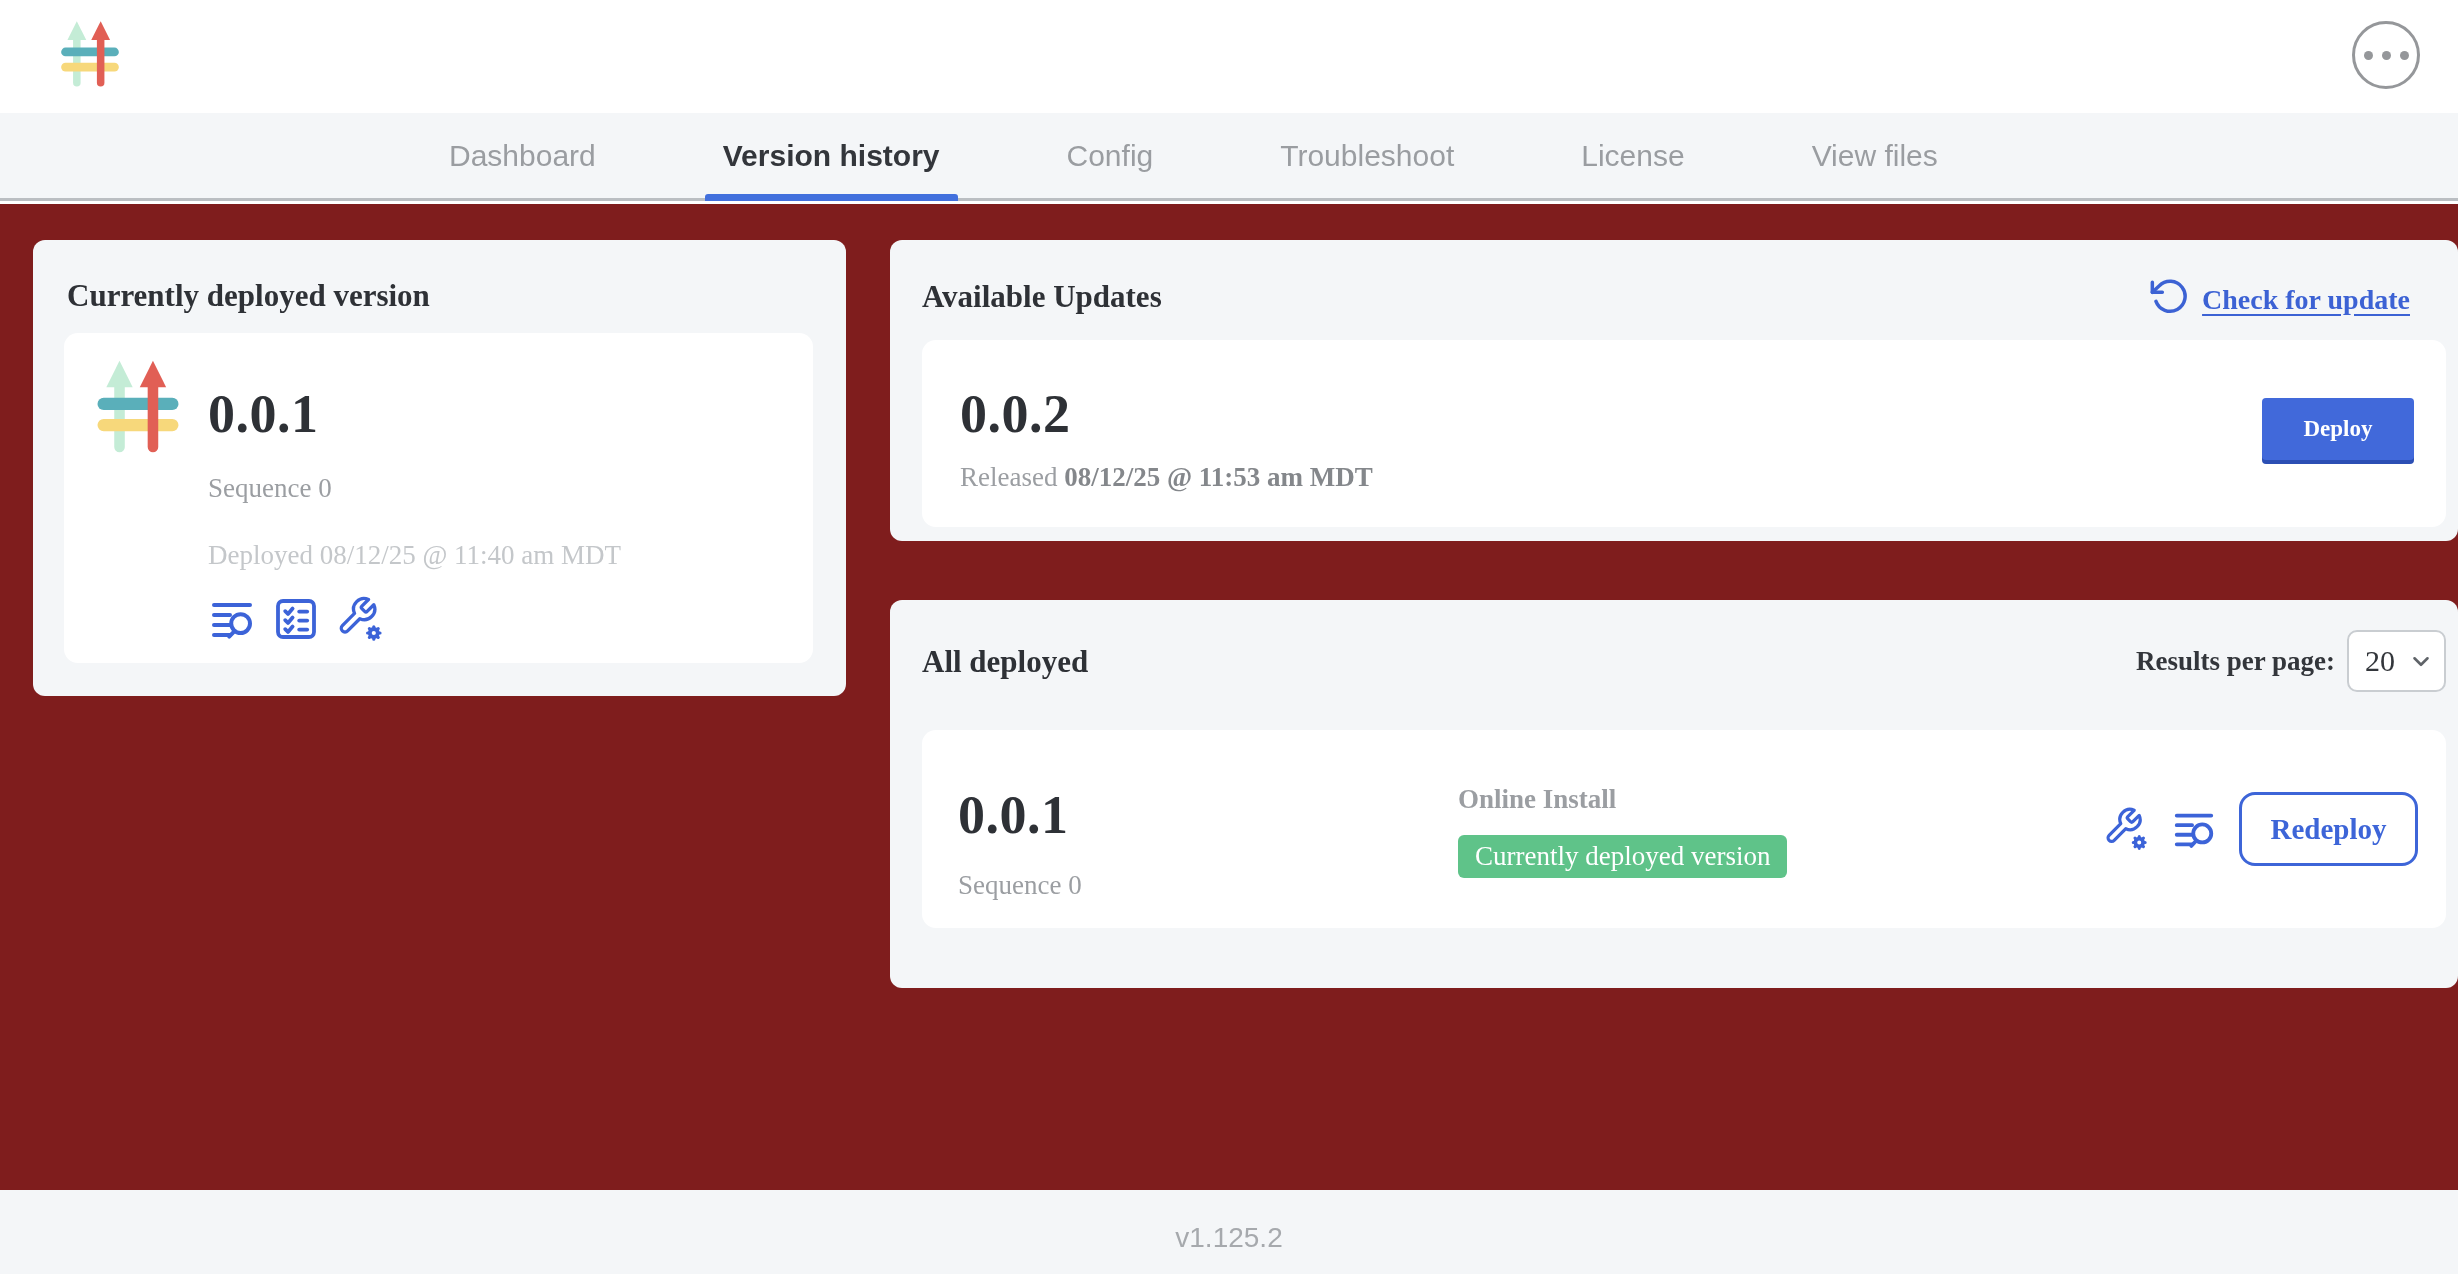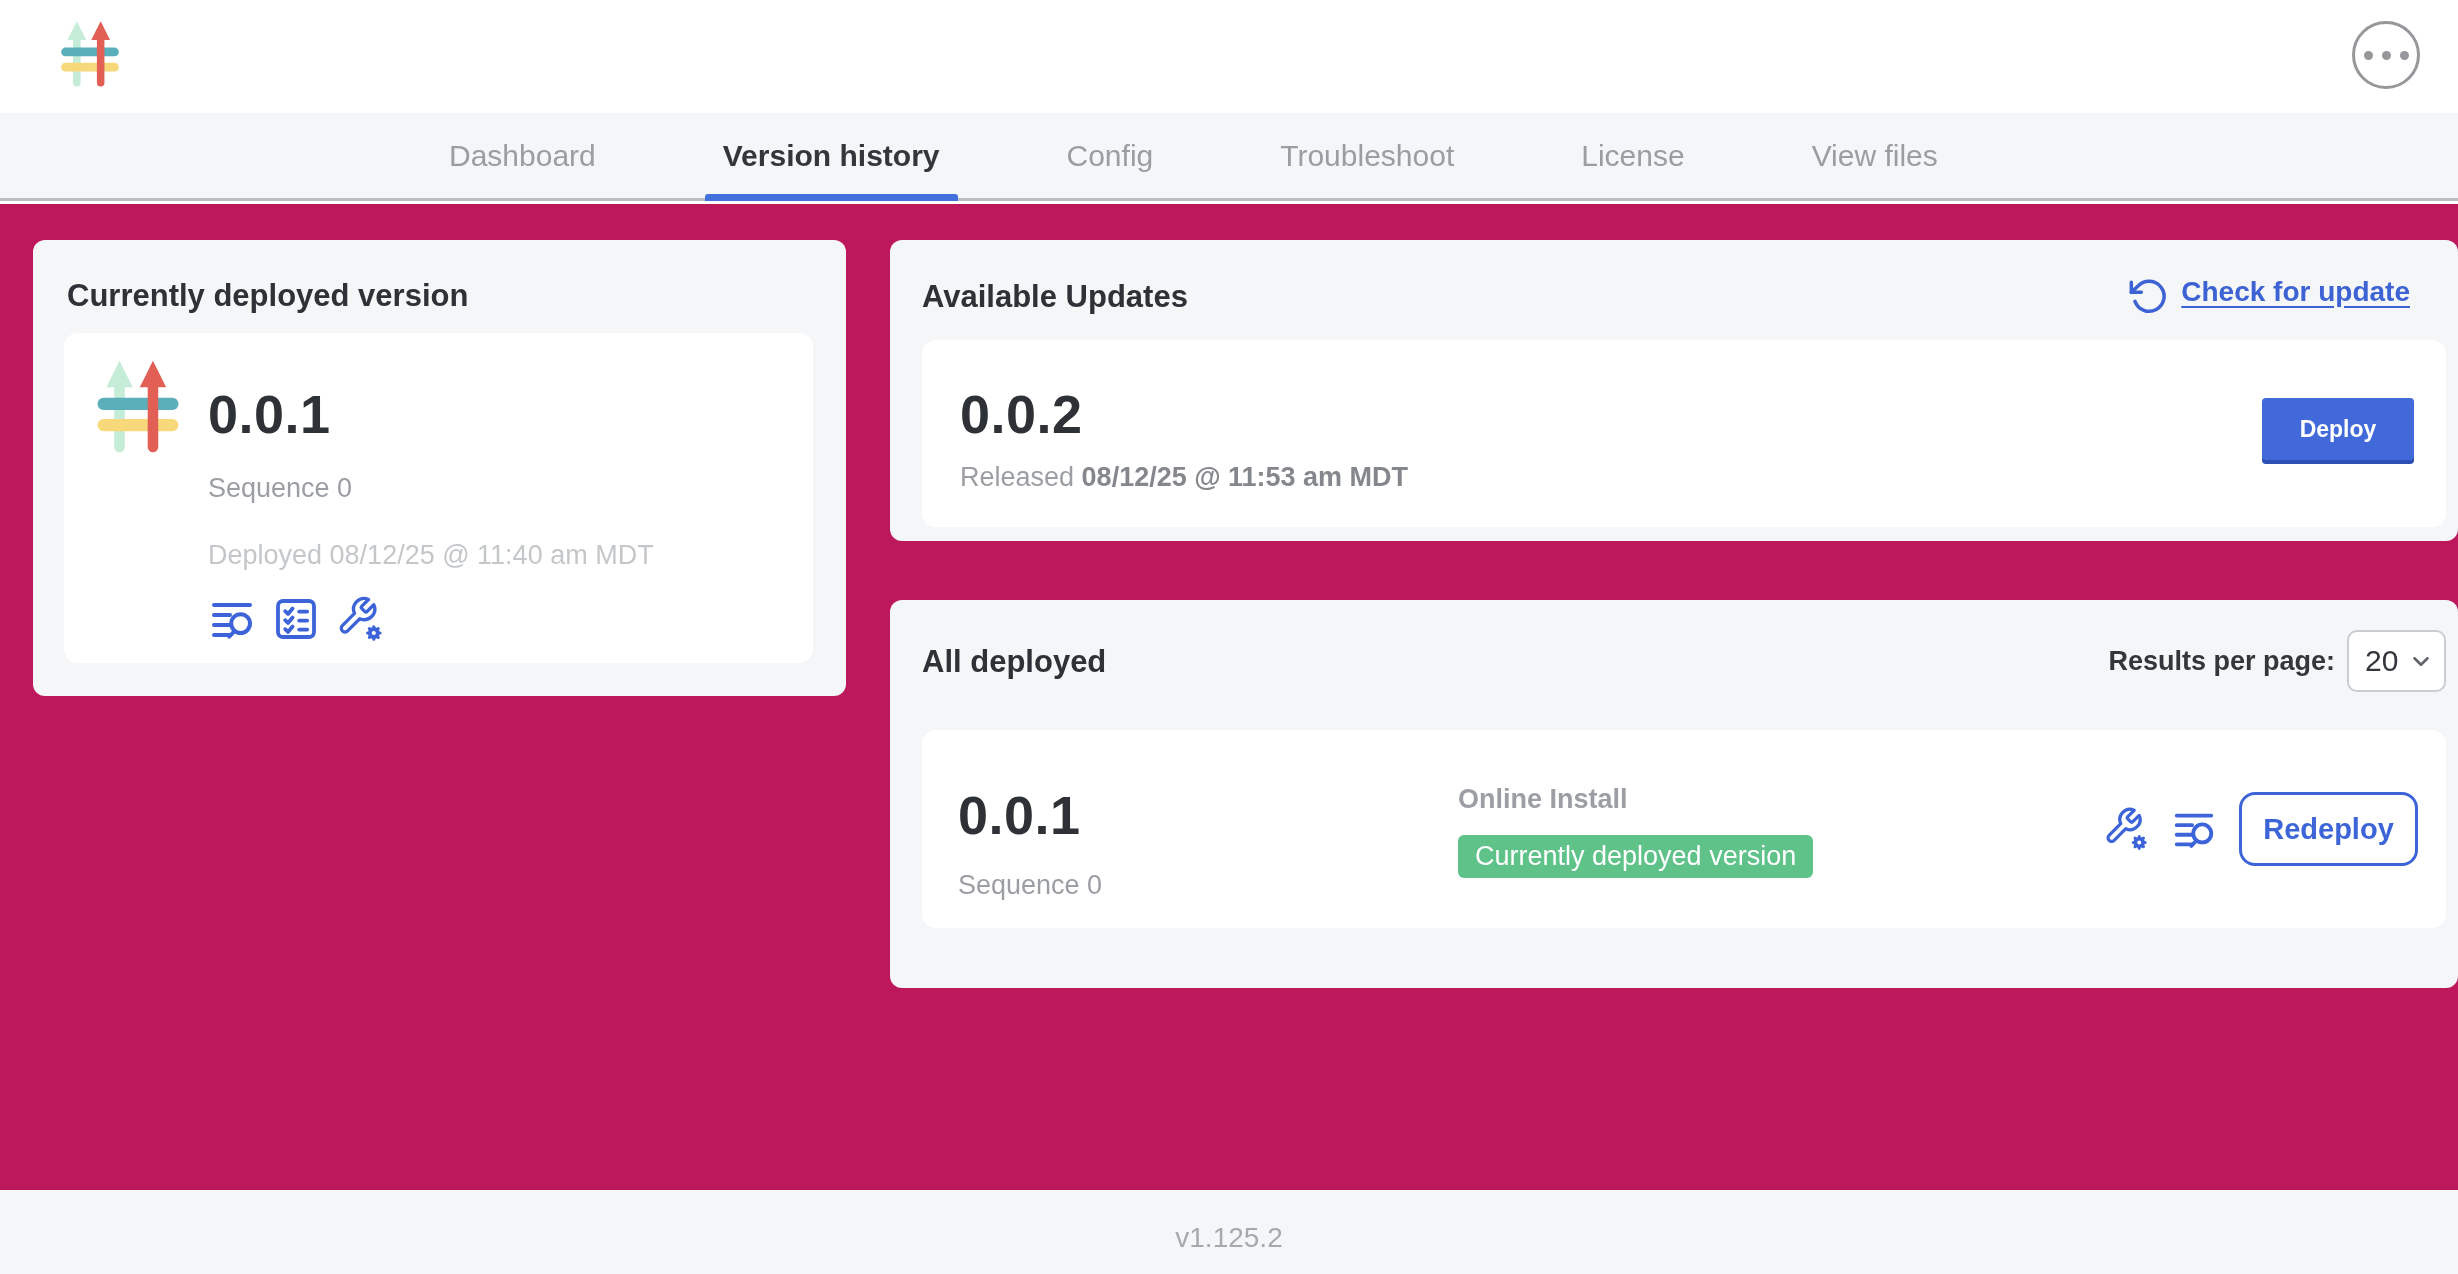--- a/index.html
+++ b/index.html
@@ -16,42 +16,42 @@
   .menu-btn { position: absolute; right: 38px; top: 21px; width: 68px; height: 68px; border-radius: 50%; border: 3px solid #95979a; background: #fff; display: flex; align-items: center; justify-content: center; gap: 9px; cursor: pointer; }
   .menu-dot { width: 9px; height: 9px; border-radius: 50%; background: #95979a; }
 
   
   .subnav { position: absolute; top: 113px; left: 0; right: 0; height: 88px; background: #f4f6f8; border-bottom: 3px solid #babec2; display: flex; align-items: stretch; gap: 91px; padding-left: 431px; }
   .snav-item { position: relative; display: flex; align-items: center; padding: 0 18px; font-size: 30px; color: #9a9da1; cursor: pointer; white-space: nowrap; }
   .snav-item.active { color: #33363b; font-weight: 600; }
   .snav-underline { position: absolute; left: 0; right: 0; bottom: -3px; height: 7px; background: #4270dd; border-radius: 3px 3px 0 0; }
 
   
-  .content { position: absolute; top: 204px; left: 0; right: 0; bottom: 84px; background: #be185d; }
+  .content { position: absolute; top: 204px; left: 0; right: 0; bottom: 84px; background: #7f1d1d; font-family: Liberation Serif, serif; }
   .card { position: absolute; background: #f4f6f8; border-radius: 12px; }
   .card-title { font-size: 31px; font-weight: 700; color: #2e3136; line-height: 1; }
 
   
   .card-deployed { left: 33px; top: 36px; width: 813px; height: 456px; }
   .card-deployed .card-title { margin: 40px 0 0 34px; }
   .deployed-inner { margin: 22px 33px 0 31px; height: 330px; background: #fff; border-radius: 14px; display: flex; padding: 26px 0 0 30px; }
   .logo-lg { width: 88px; height: 104px; flex: 0 0 auto; }
   .deployed-info { margin-left: 26px; }
   .version-lg { font-size: 54px; font-weight: 700; color: #2e3136; line-height: 1; letter-spacing: 0.5px; }
   .deployed-info .version-lg { margin-top: 28px; }
   .sequence { font-size: 27px; color: #9b9ea2; line-height: 1; margin-top: 34px; }
   .deployed-at { font-size: 27px; color: #c4c7ca; line-height: 1; margin-top: 40px; }
   .action-icons { display: flex; gap: 16px; margin-top: 26px; }
   .icon-48 { width: 48px; height: 48px; cursor: pointer; }
   .icon-46 { width: 46px; height: 46px; cursor: pointer; }
 
   
   .card-updates { left: 890px; top: 36px; width: 1568px; height: 301px; }
   .updates-header { display: flex; justify-content: space-between; align-items: center; padding: 36px 48px 0 32px; }
-  .check-link { display: flex; align-items: flex-start; gap: 14px; color: #3c62d4; font-size: 28px; font-weight: 600; cursor: pointer; }
+  .check-link { display: flex; align-items: flex-end; gap: 14px; color: #3c62d4; font-size: 28px; font-weight: 600; cursor: pointer; }
   .check-link .link-label { text-decoration: underline; text-underline-offset: 5px; }
   .refresh-ic { width: 40px; height: 40px; }
   .update-row { margin: 24px 12px 0 32px; height: 187px; background: #fff; border-radius: 14px; position: relative; }
   .update-version { position: absolute; left: 38px; top: 47px; }
   .released { position: absolute; left: 38px; top: 124px; font-size: 27px; line-height: 1; color: #9b9ea2; }
   .released b { color: #84878b; font-weight: 700; }
   .deploy-btn { position: absolute; right: 32px; top: 58px; width: 152px; height: 62px; background: #4169da; border: none; border-radius: 4px; color: #fff; font-size: 23px; font-weight: 700; font-family: inherit; box-shadow: 0 4px 0 #2c4fb4; cursor: pointer; }
 
   
   .card-versions { left: 890px; top: 396px; width: 1568px; height: 388px; }

